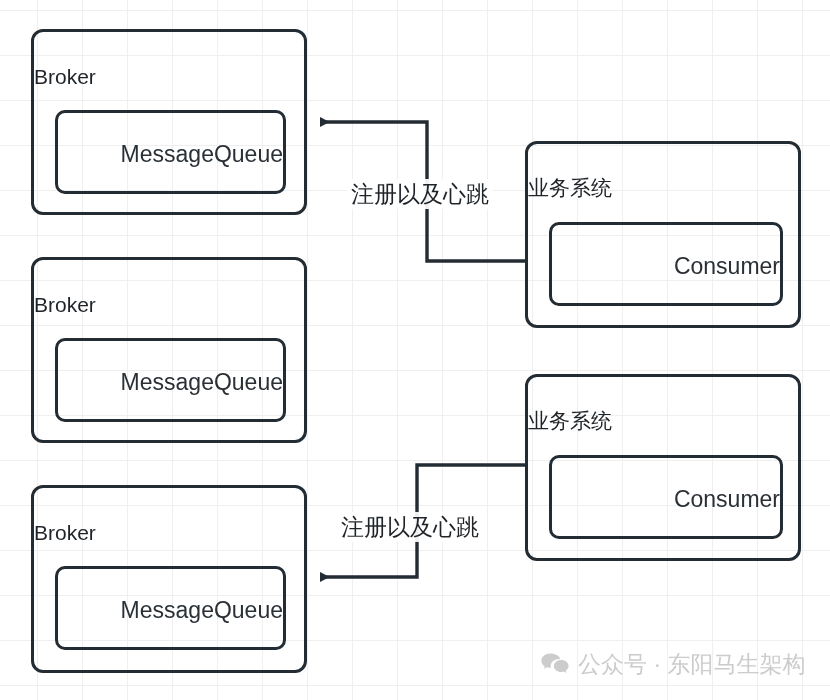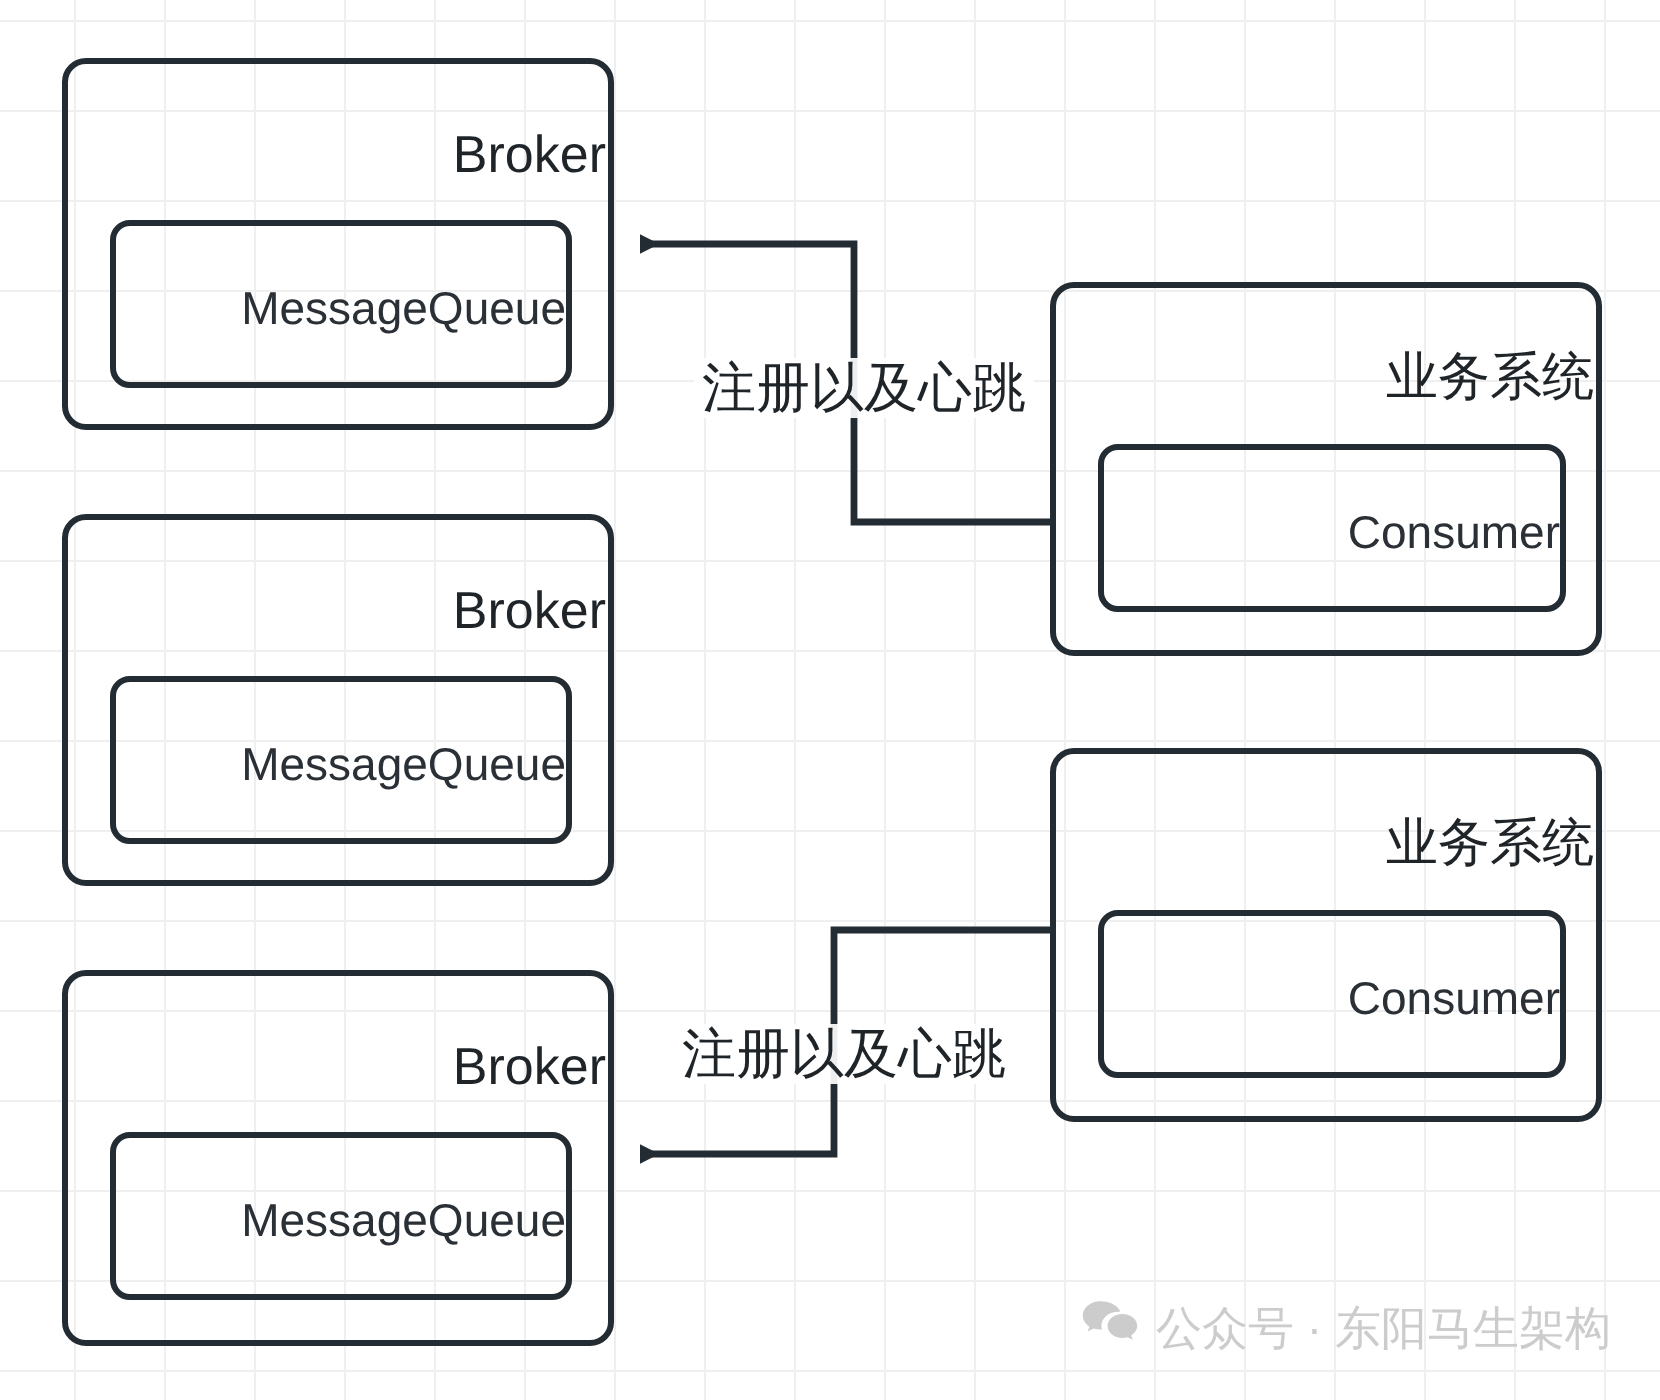--- a/index.html
+++ b/index.html
@@ -37,49 +37,50 @@
   .inner-box {
     position: absolute;
     border: 3px solid #232b33;
     border-radius: 10px;
     background: transparent;
     box-sizing: border-box;
   }
   .node-title {
     position: absolute;
     left: 0;
-    right: 1px;
-    text-align: right;
+    right: 16px;
+    text-align: left;
     color: #1f2429;
-    font-size: 26px;
+    font-size: 21px;
     line-height: 26px;
     white-space: nowrap;
   }
   .inner-label {
     position: absolute;
     left: 0;
     right: 0;
     text-align: right;
     color: #2a3036;
     font-size: 23px;
     line-height: 28px;
     white-space: nowrap;
   }
   .edge-label {
     position: absolute;
     color: #1f2429;
-    font-size: 27px;
+    font-size: 23px;
     line-height: 28px;
     white-space: nowrap;
     background: rgba(255,255,255,0.92);
     padding: 1px 4px;
   }
   .watermark {
     position: absolute;
     display: flex;
+    align-items: center;
     gap: 9px;
     color: #cccccc;
     font-size: 23px;
     line-height: 28px;
     white-space: nowrap;
     user-select: none;
   }
   .watermark svg { display: block; }
 </style>
 </head>

